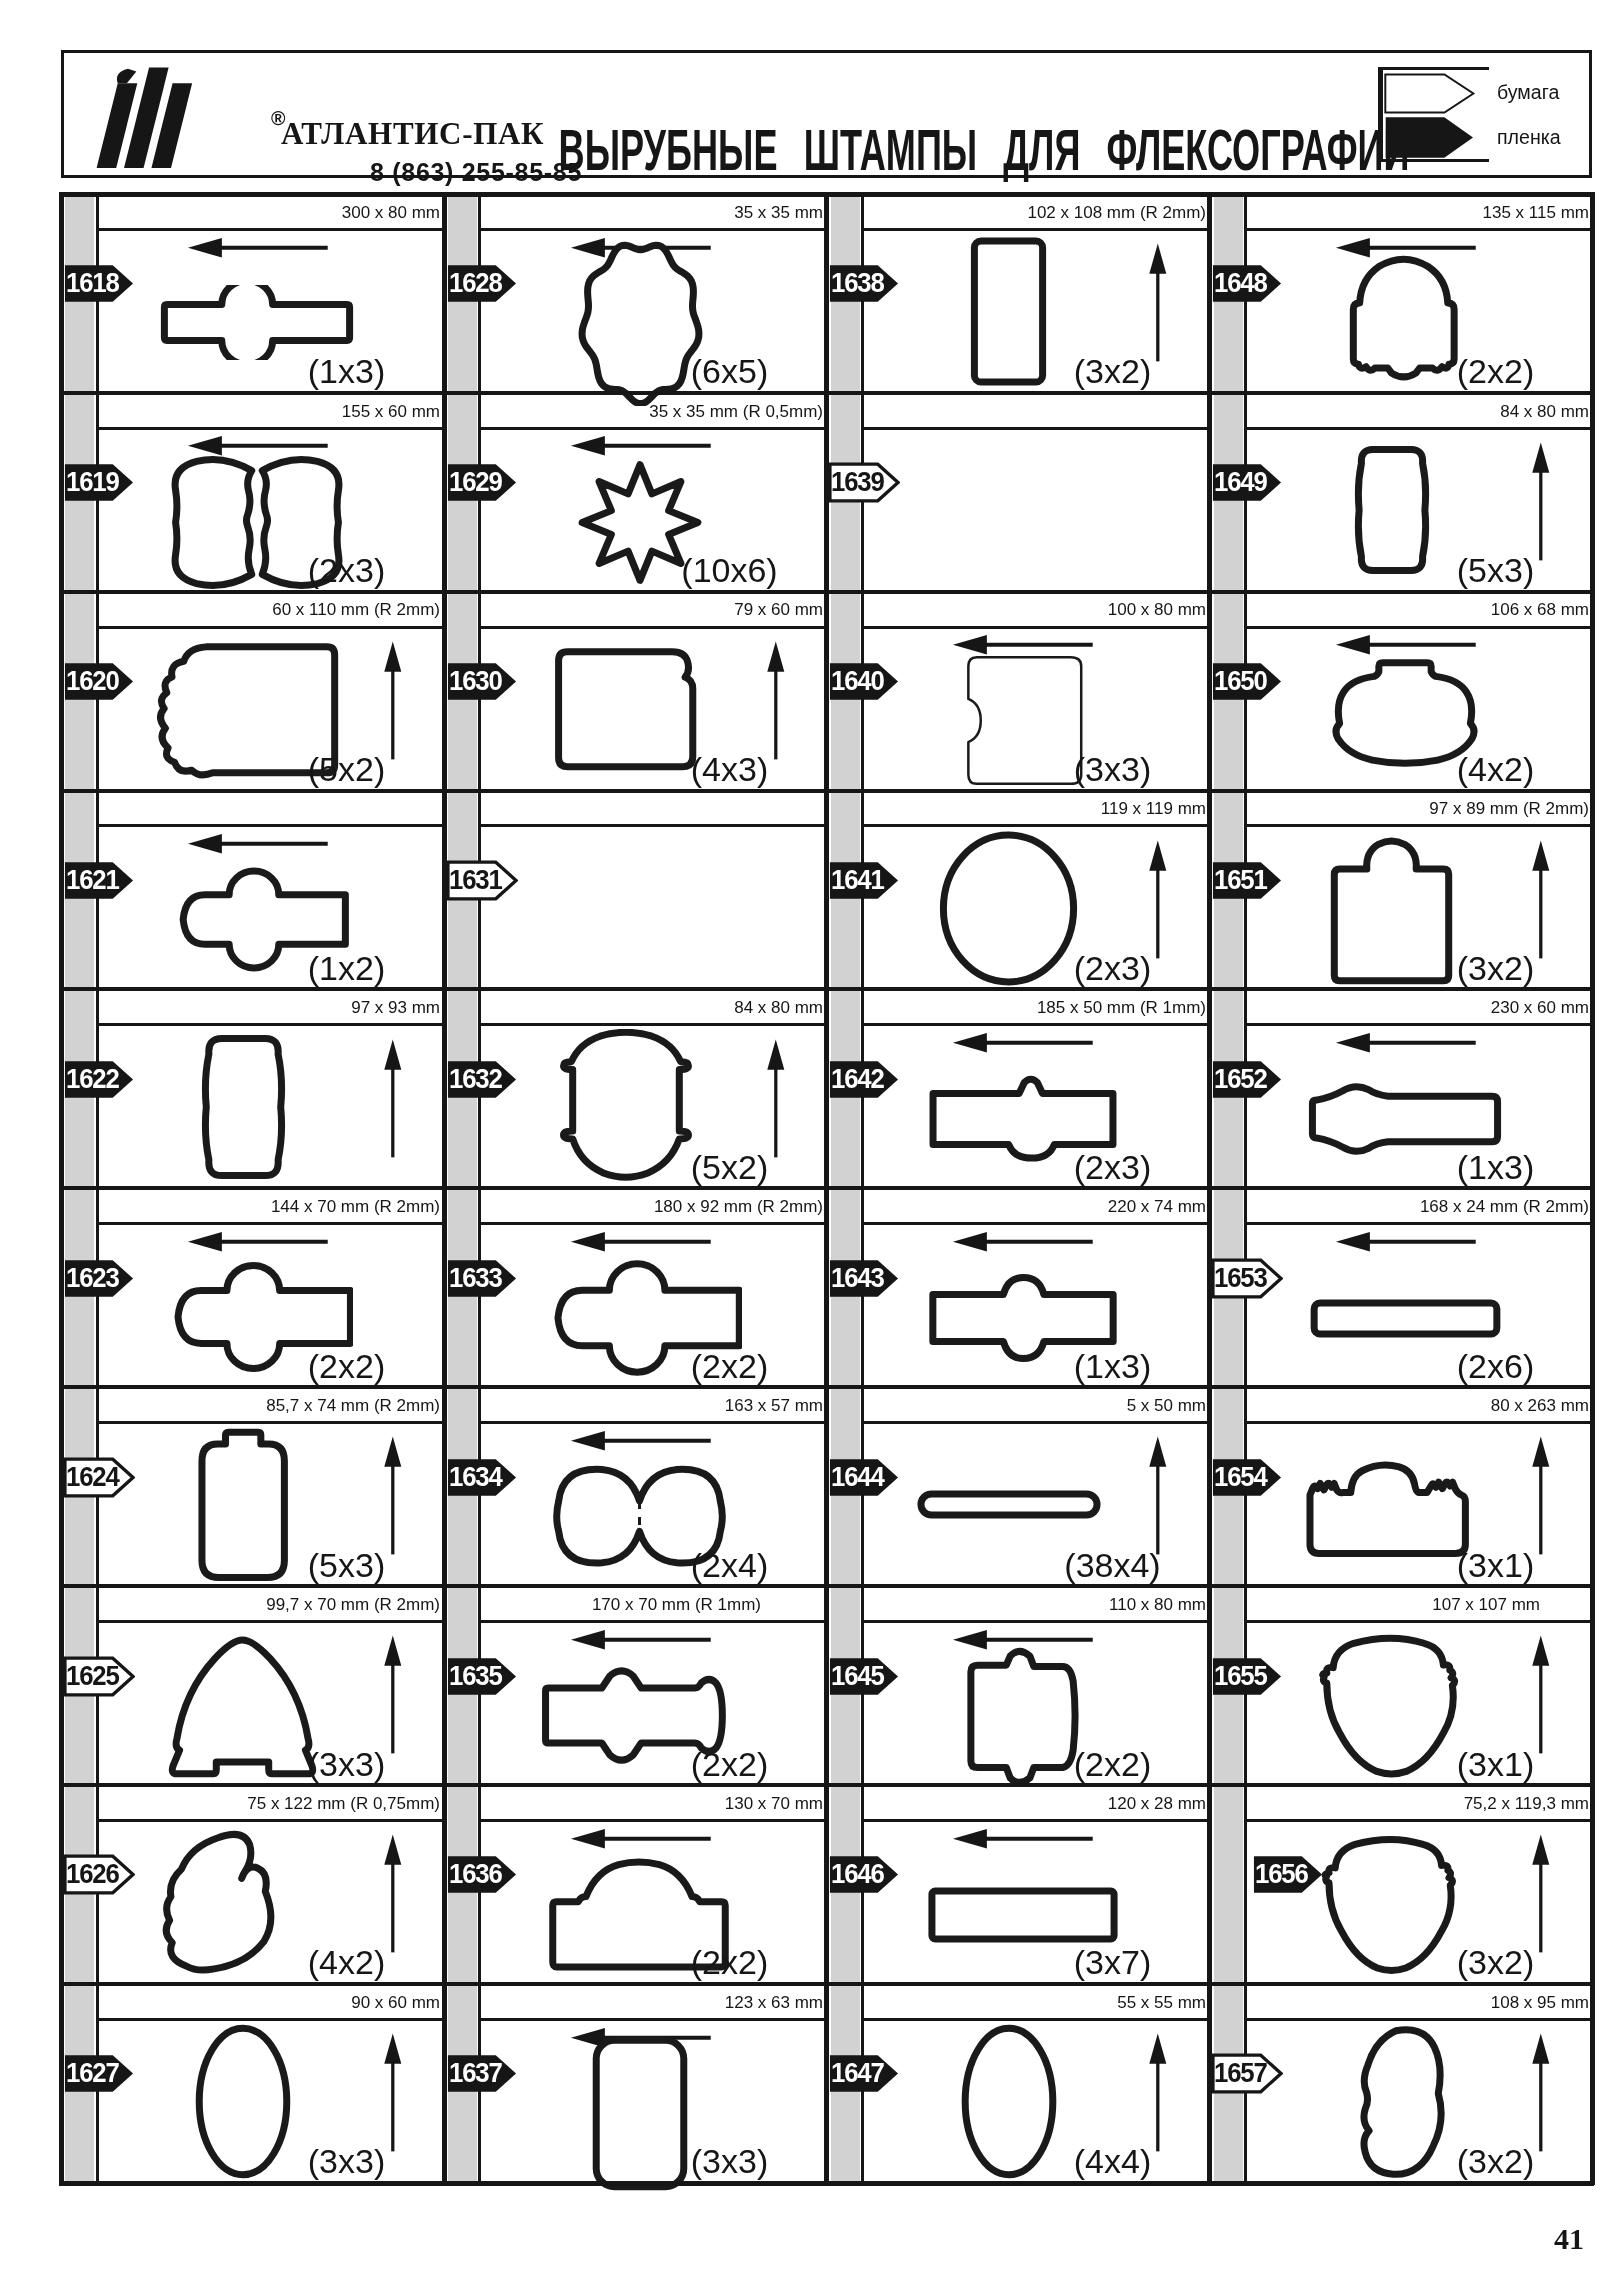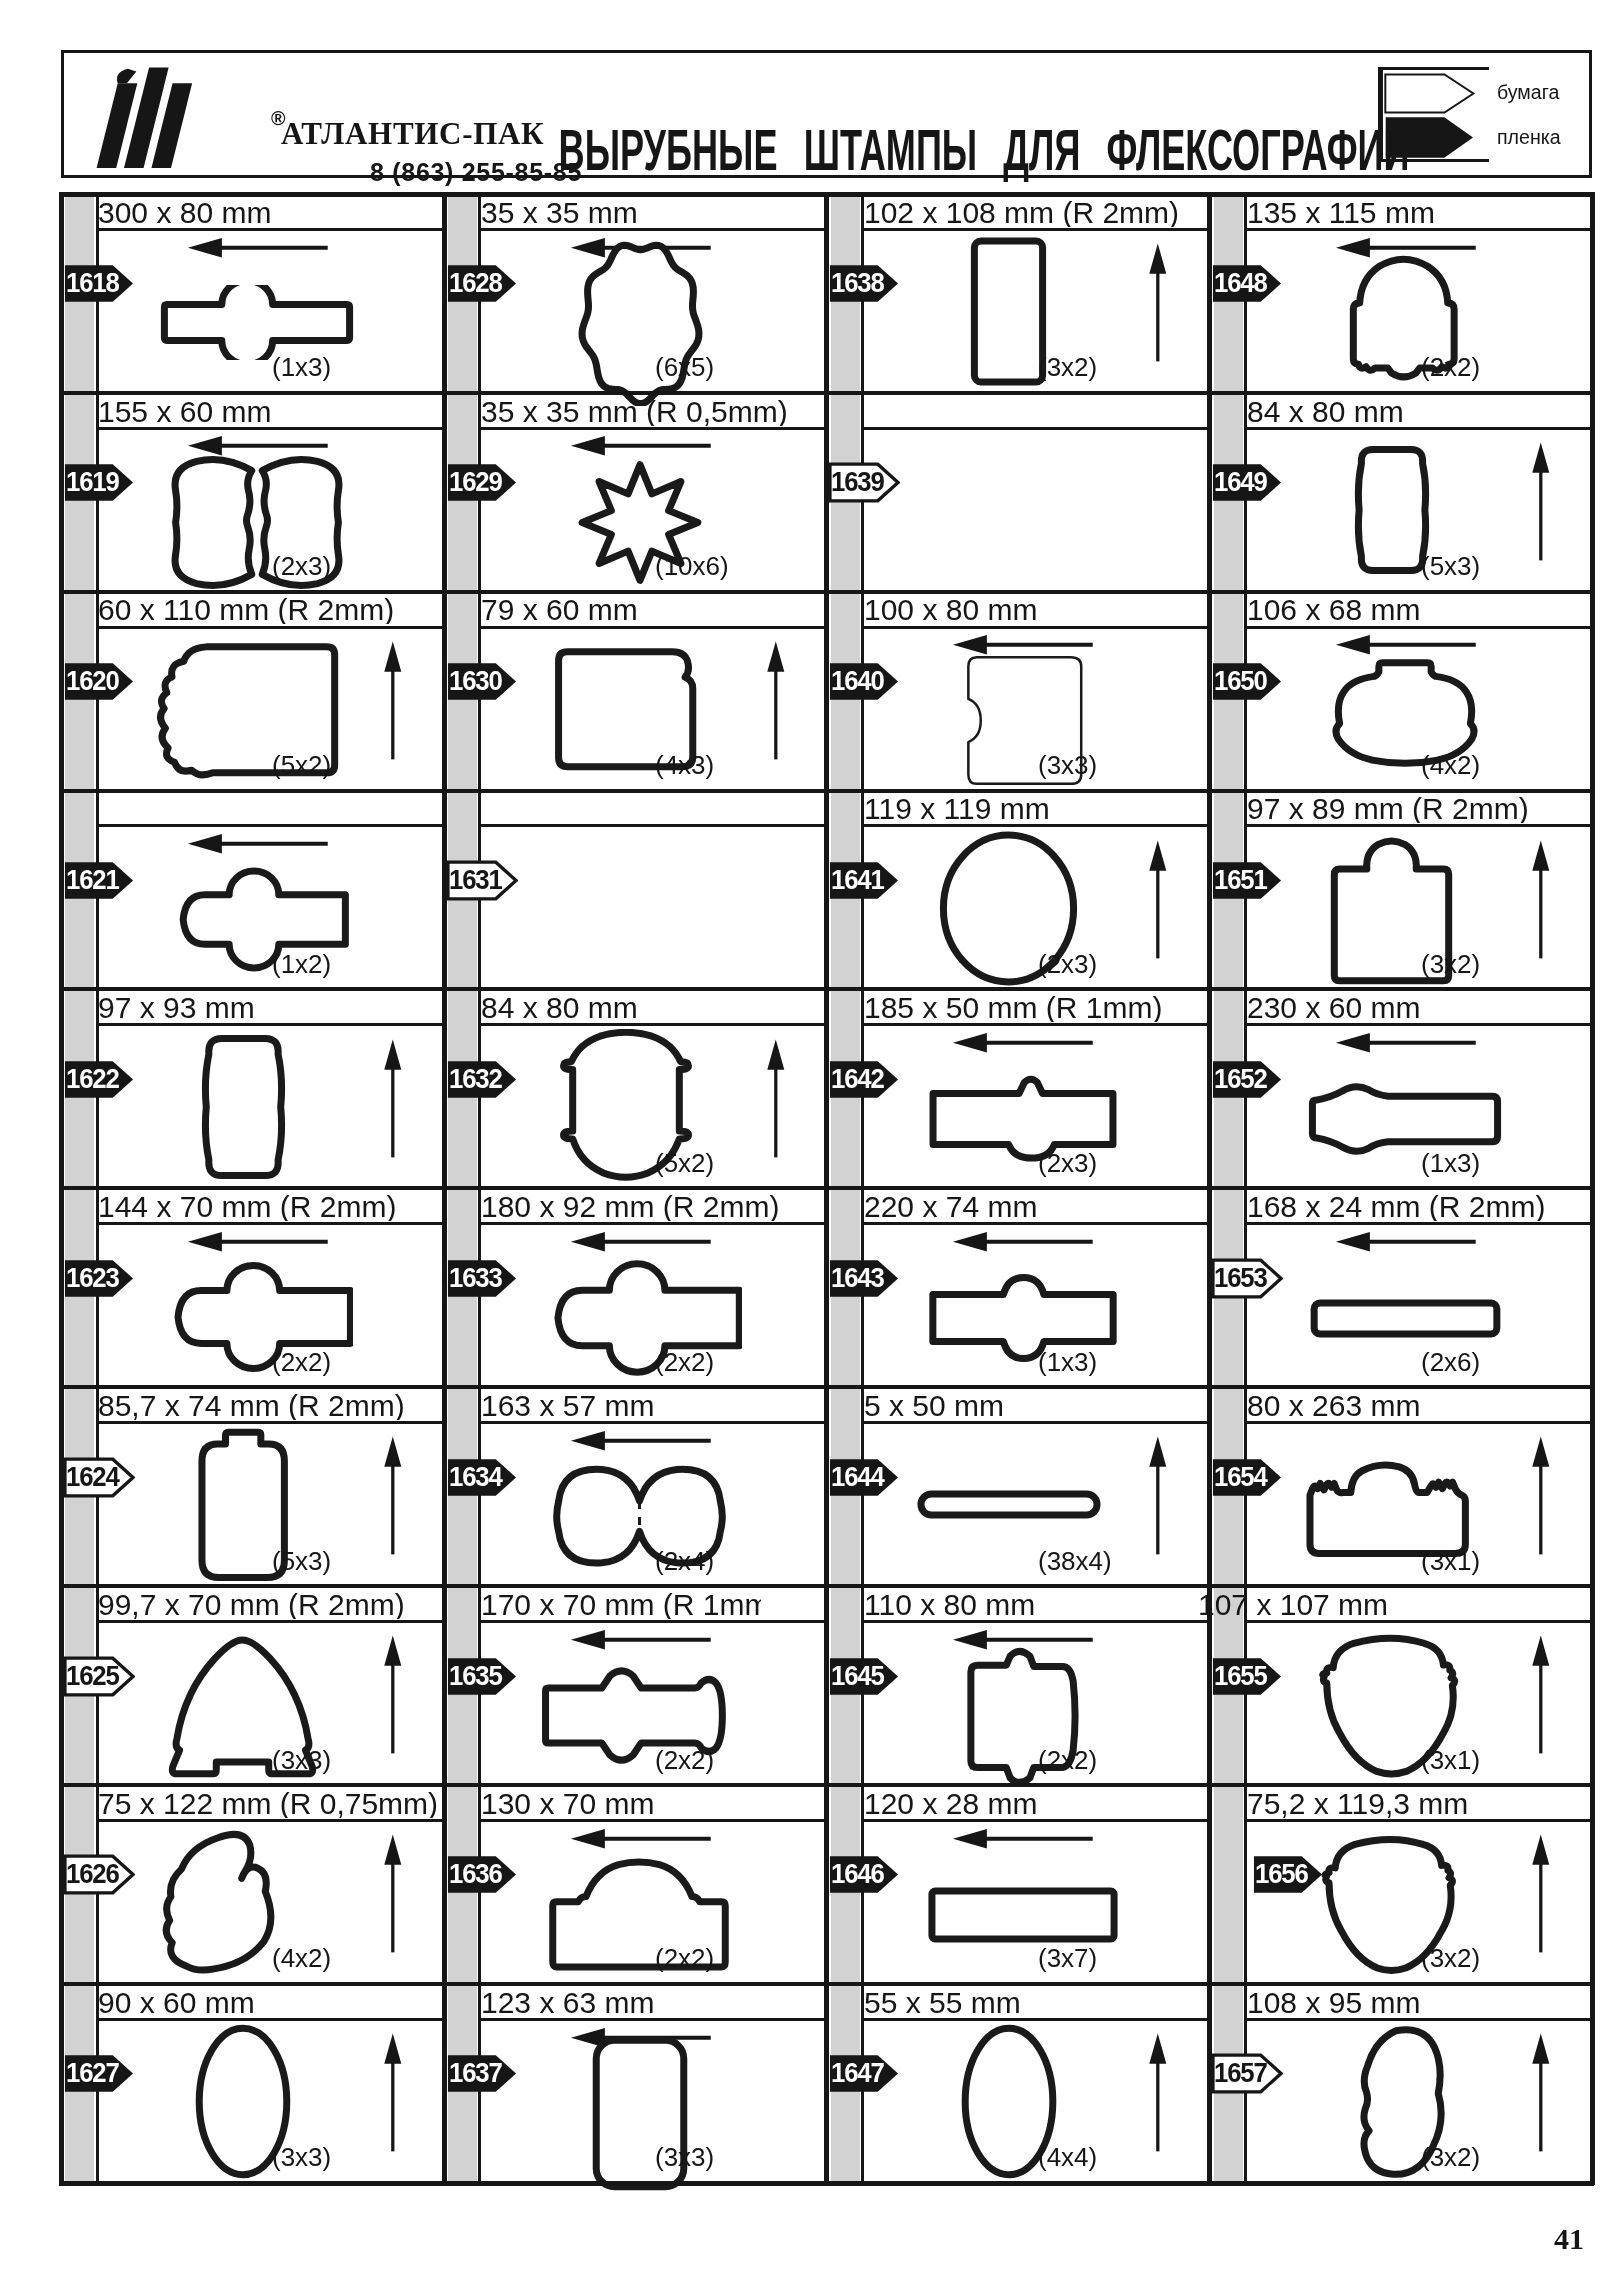--- a/index.html
+++ b/index.html
@@ -8,22 +8,22 @@
   .abs{position:absolute;}
   .ln{position:absolute;background:#161616;}
   .graybar{position:absolute;background:#d2d2d2;}
   #headerBox{position:absolute;left:61px;top:50px;width:1531px;height:128px;border:3.3px solid #161616;box-sizing:border-box;background:#fff;}
   .brand{position:absolute;left:217px;top:63px;font-family:"Liberation Serif",serif;font-weight:bold;font-size:31px;letter-spacing:0.7px;white-space:nowrap;}
   .phone{position:absolute;left:306px;top:105px;font-weight:bold;font-size:25px;letter-spacing:0.7px;white-space:nowrap;}
   .ptitle{position:absolute;left:474px;top:77px;width:824px;text-align:center;font-weight:bold;font-size:38px;
           transform:scale(0.95,1.5);transform-origin:center;white-space:nowrap;word-spacing:17px;letter-spacing:0px;}
   .reg{position:absolute;left:207px;top:54px;font-size:19.6px;font-weight:bold;}
   .legendLabel{position:absolute;font-size:19.6px;white-space:nowrap;}
-  .dim{position:absolute;font-size:30px;text-align:left;white-space:nowrap;overflow:hidden;}
-  .qty{position:absolute;font-size:26px;text-align:left;white-space:nowrap;}
+  .dim{position:absolute;font-size:17px;text-align:right;white-space:nowrap;overflow:hidden;}
+  .qty{position:absolute;font-size:34px;text-align:center;white-space:nowrap;}
   .tag{position:absolute;width:72px;height:41px;}
   .tag span{position:absolute;left:1.3px;top:0;width:50px;height:41px;line-height:39px;text-align:center;
             font-weight:bold;font-size:28px;letter-spacing:-1.3px;transform:scaleX(0.92);}
   .pageno{position:absolute;left:1505px;top:2222px;width:79px;text-align:right;
           font-family:"Liberation Serif",serif;font-weight:bold;font-size:30px;}
   svg{display:block;}
 </style>
 </head>
 <body>
 

